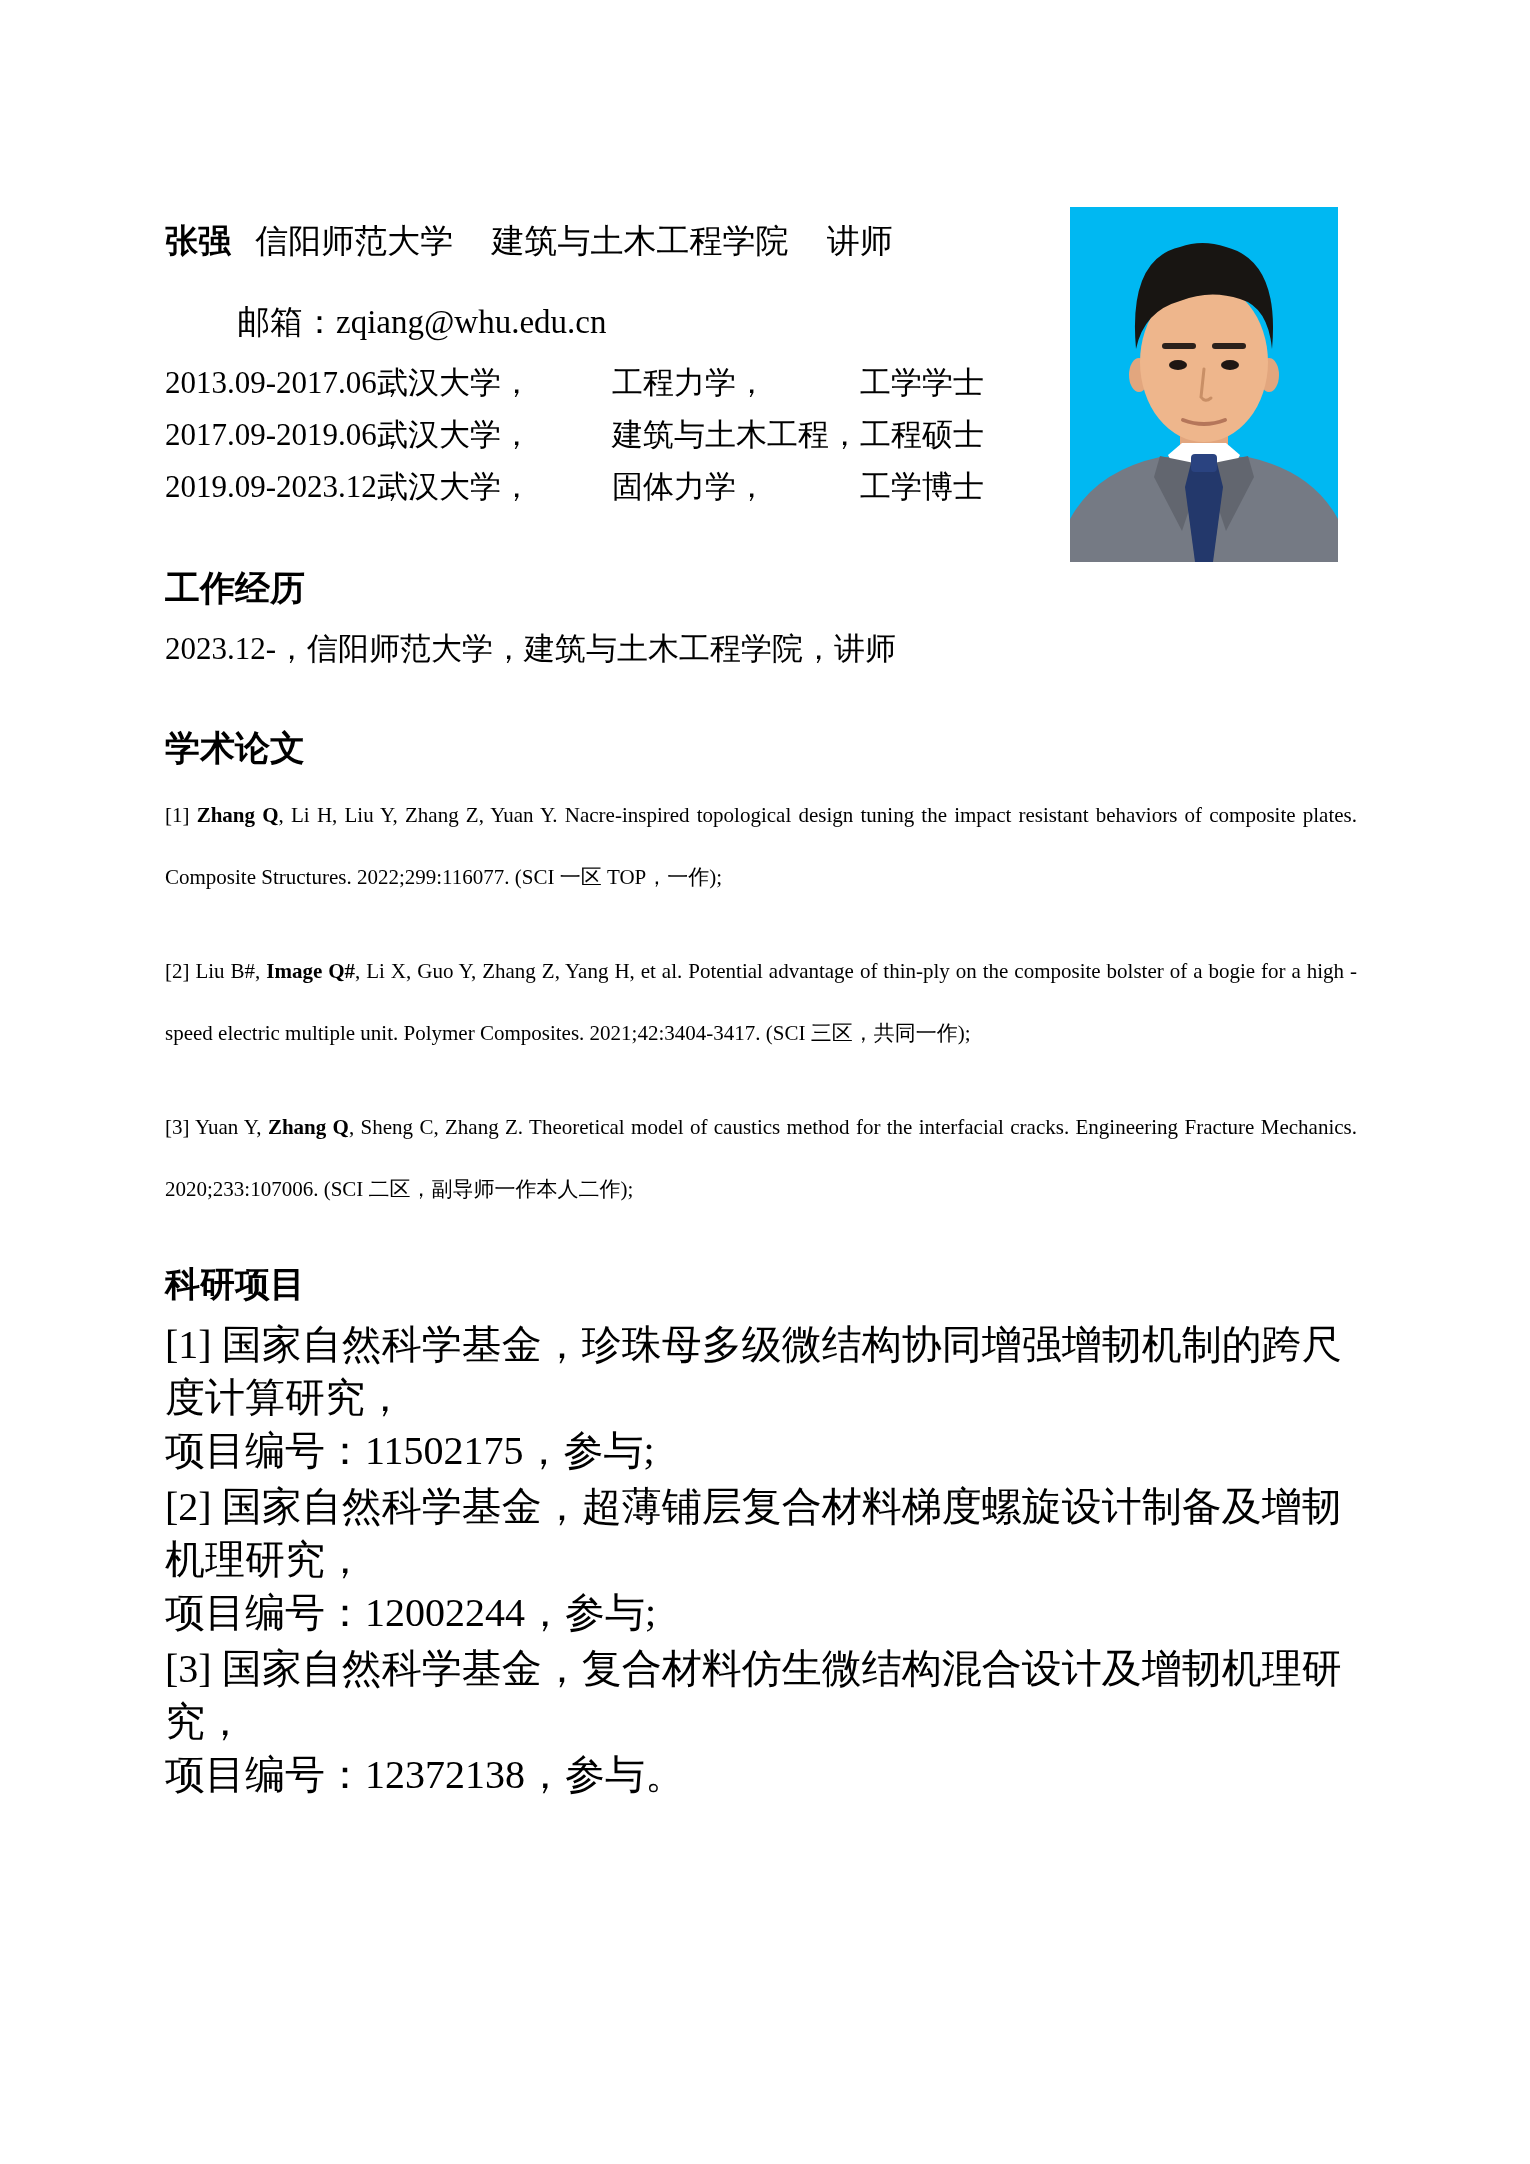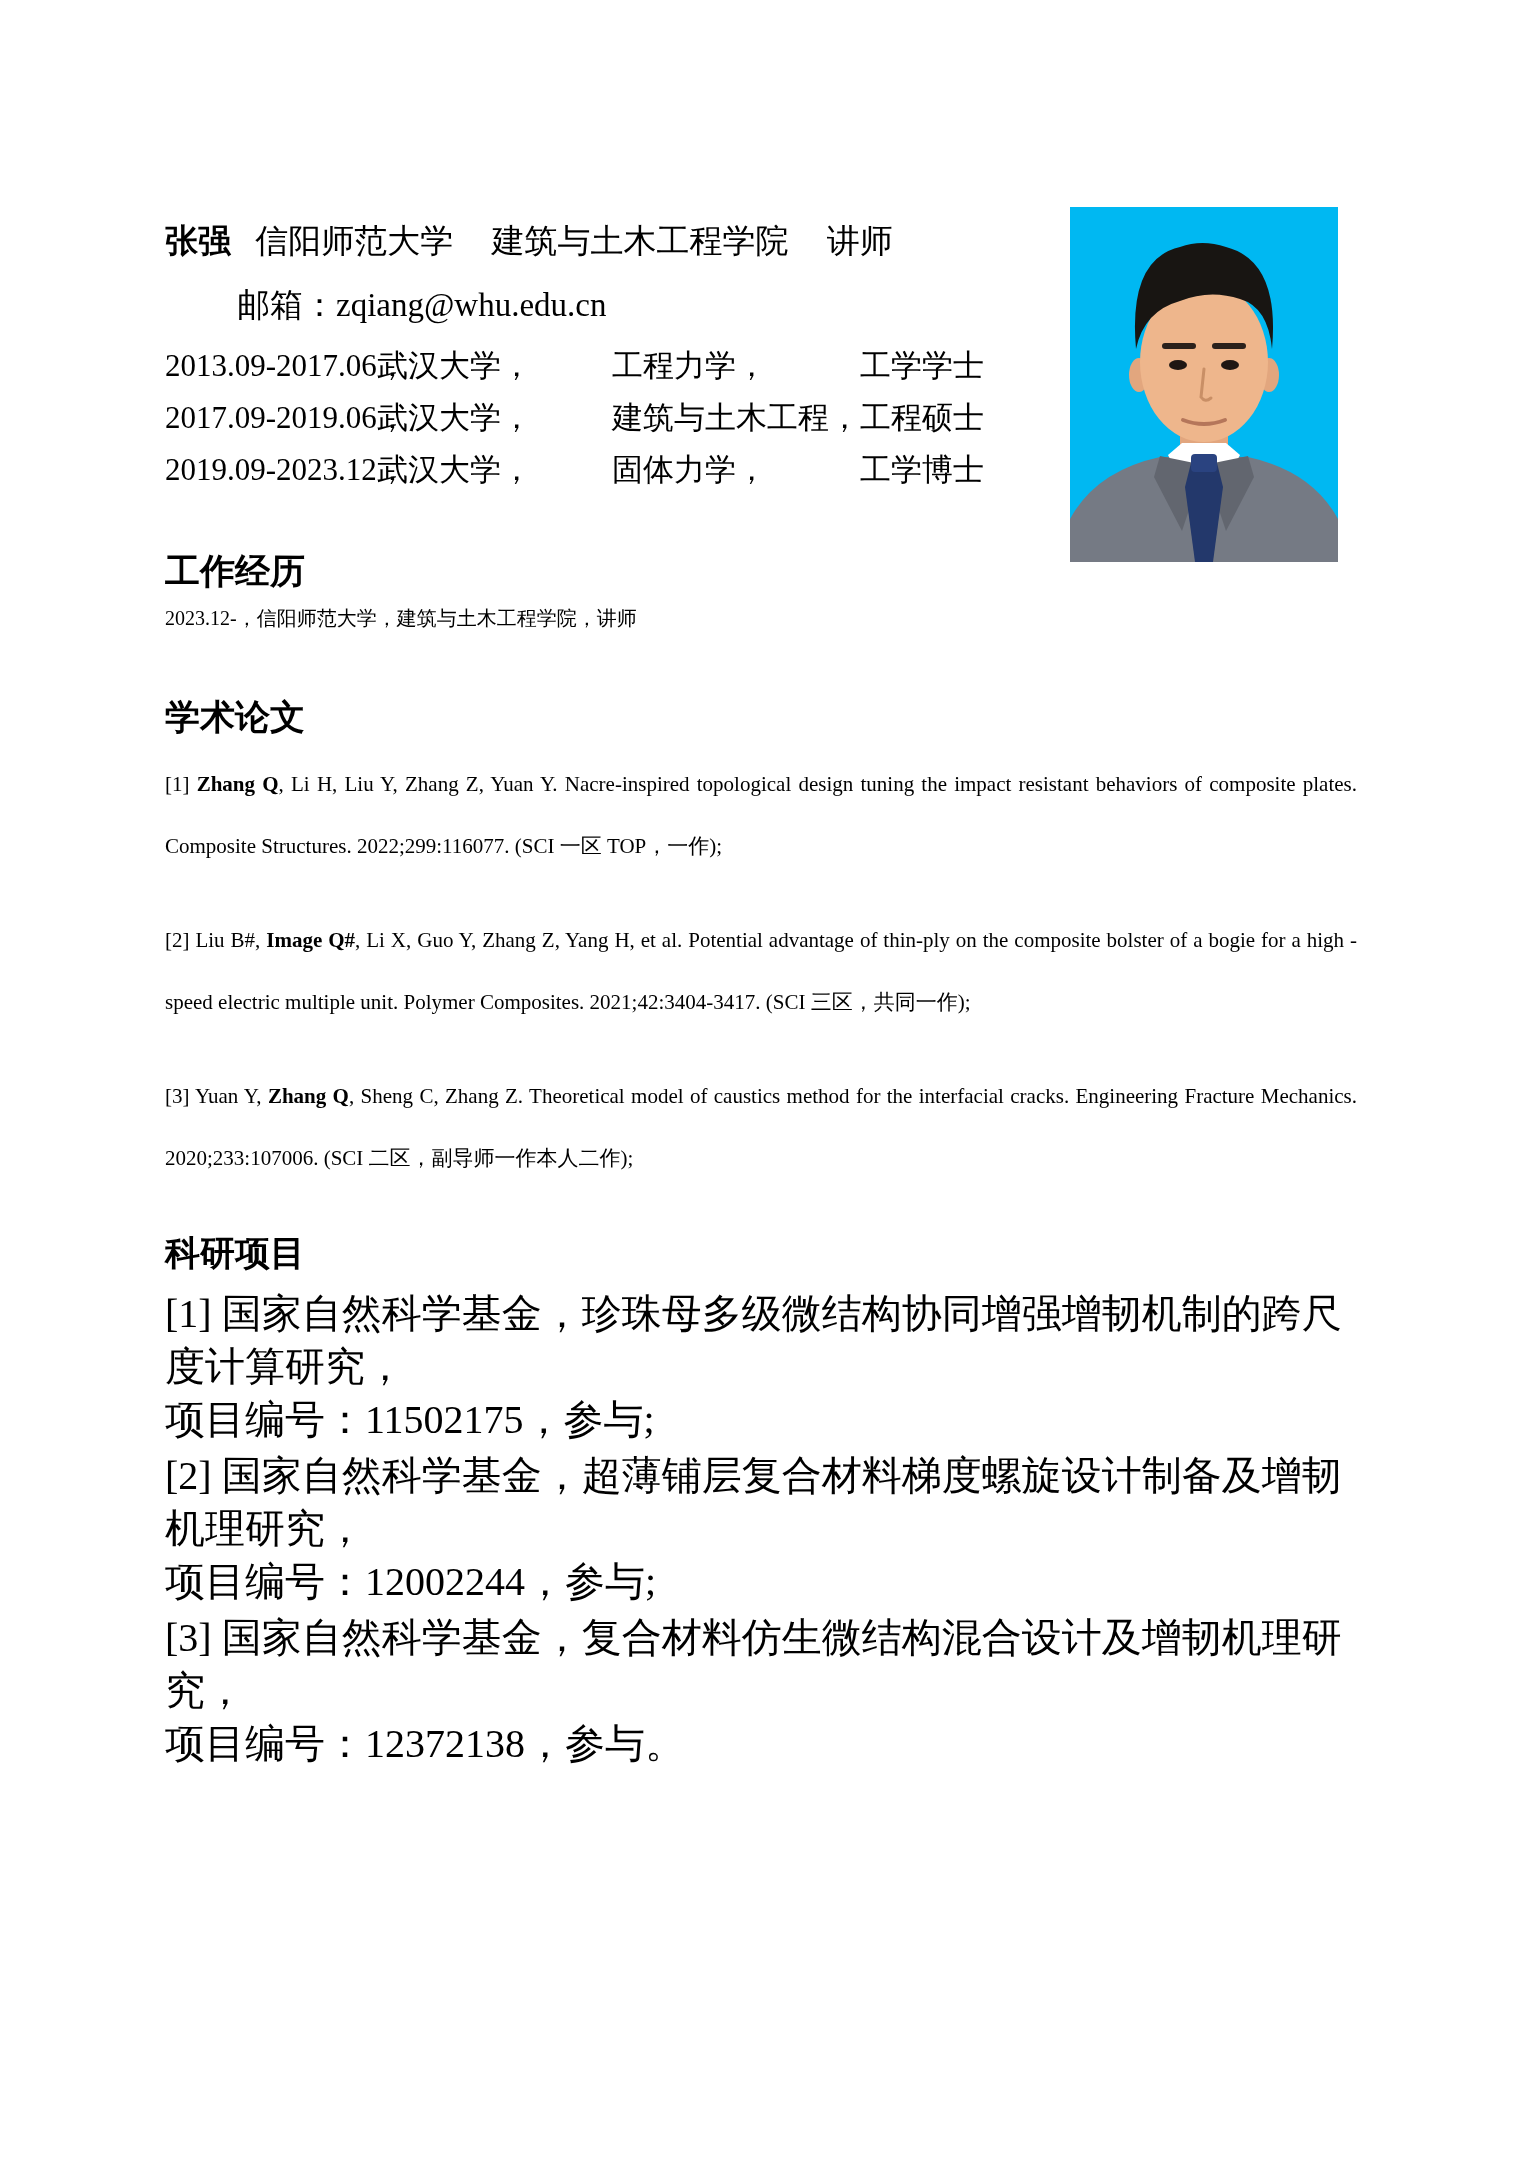--- a/index.html
+++ b/index.html
@@ -16,38 +16,38 @@
     position:absolute;
     left:165px;
     top:0;
     width:1192px;
   }
   .header-block { padding-top:218px; font-size:33px; }
   .name-line { line-height:46px; white-space:nowrap; }
   .person-name { font-weight:700; margin-right:16px; }
   .person-affiliation { margin-right:30px; }
   .person-department { margin-right:30px; }
-  .email-line { margin-top:18px; padding-left:72px; line-height:46px; }
+  .email-line { margin-top:35px; padding-left:72px; line-height:46px; }
   .section-heading {
     font-weight:700;
     font-size:35px;
     line-height:42px;
   }
   .h-edu  { margin-top:52px; }
   .h-work { margin-top:55px; }
   .h-pub  { margin-top:54px; }
   .h-proj { margin-top:44px; }
   .edu-table { margin-top:12px; font-size:31px; }
   .edu-row {
     display:grid;
     grid-template-columns:212px 235px 248px auto;
     line-height:52px;
     white-space:nowrap;
   }
-  .work-line { font-size:20px; line-height:50px; }
+  .work-line { margin-top:14px; font-size:31px; line-height:50px; }
   .pub-para {
     margin-top:14px;
     margin-bottom:32px;
     font-size:21px;
     line-height:62px;
     text-align:justify;
   }
   .pub-para b { font-weight:700; }
   .proj-list { margin-top:12px; font-size:40px; }
   .proj-item { line-height:53px; margin-bottom:3px; }

